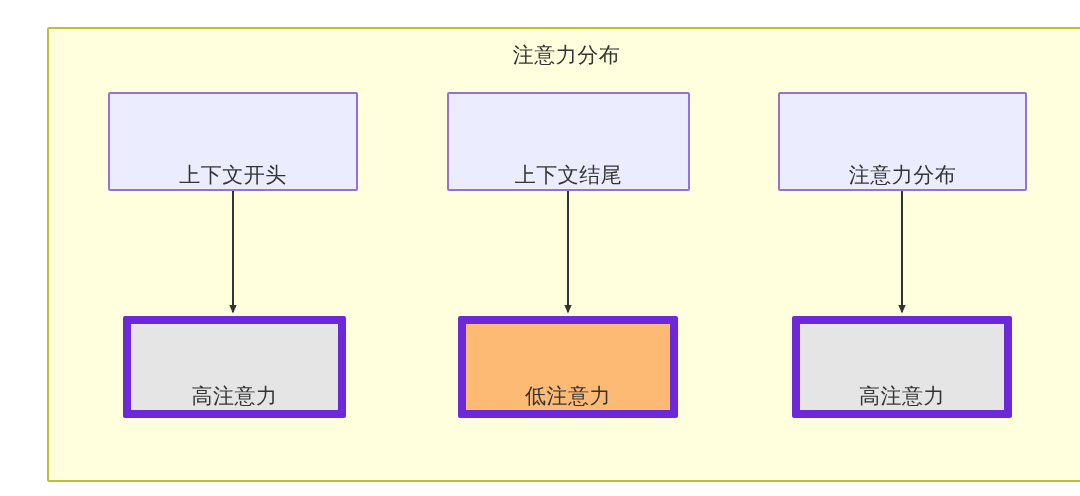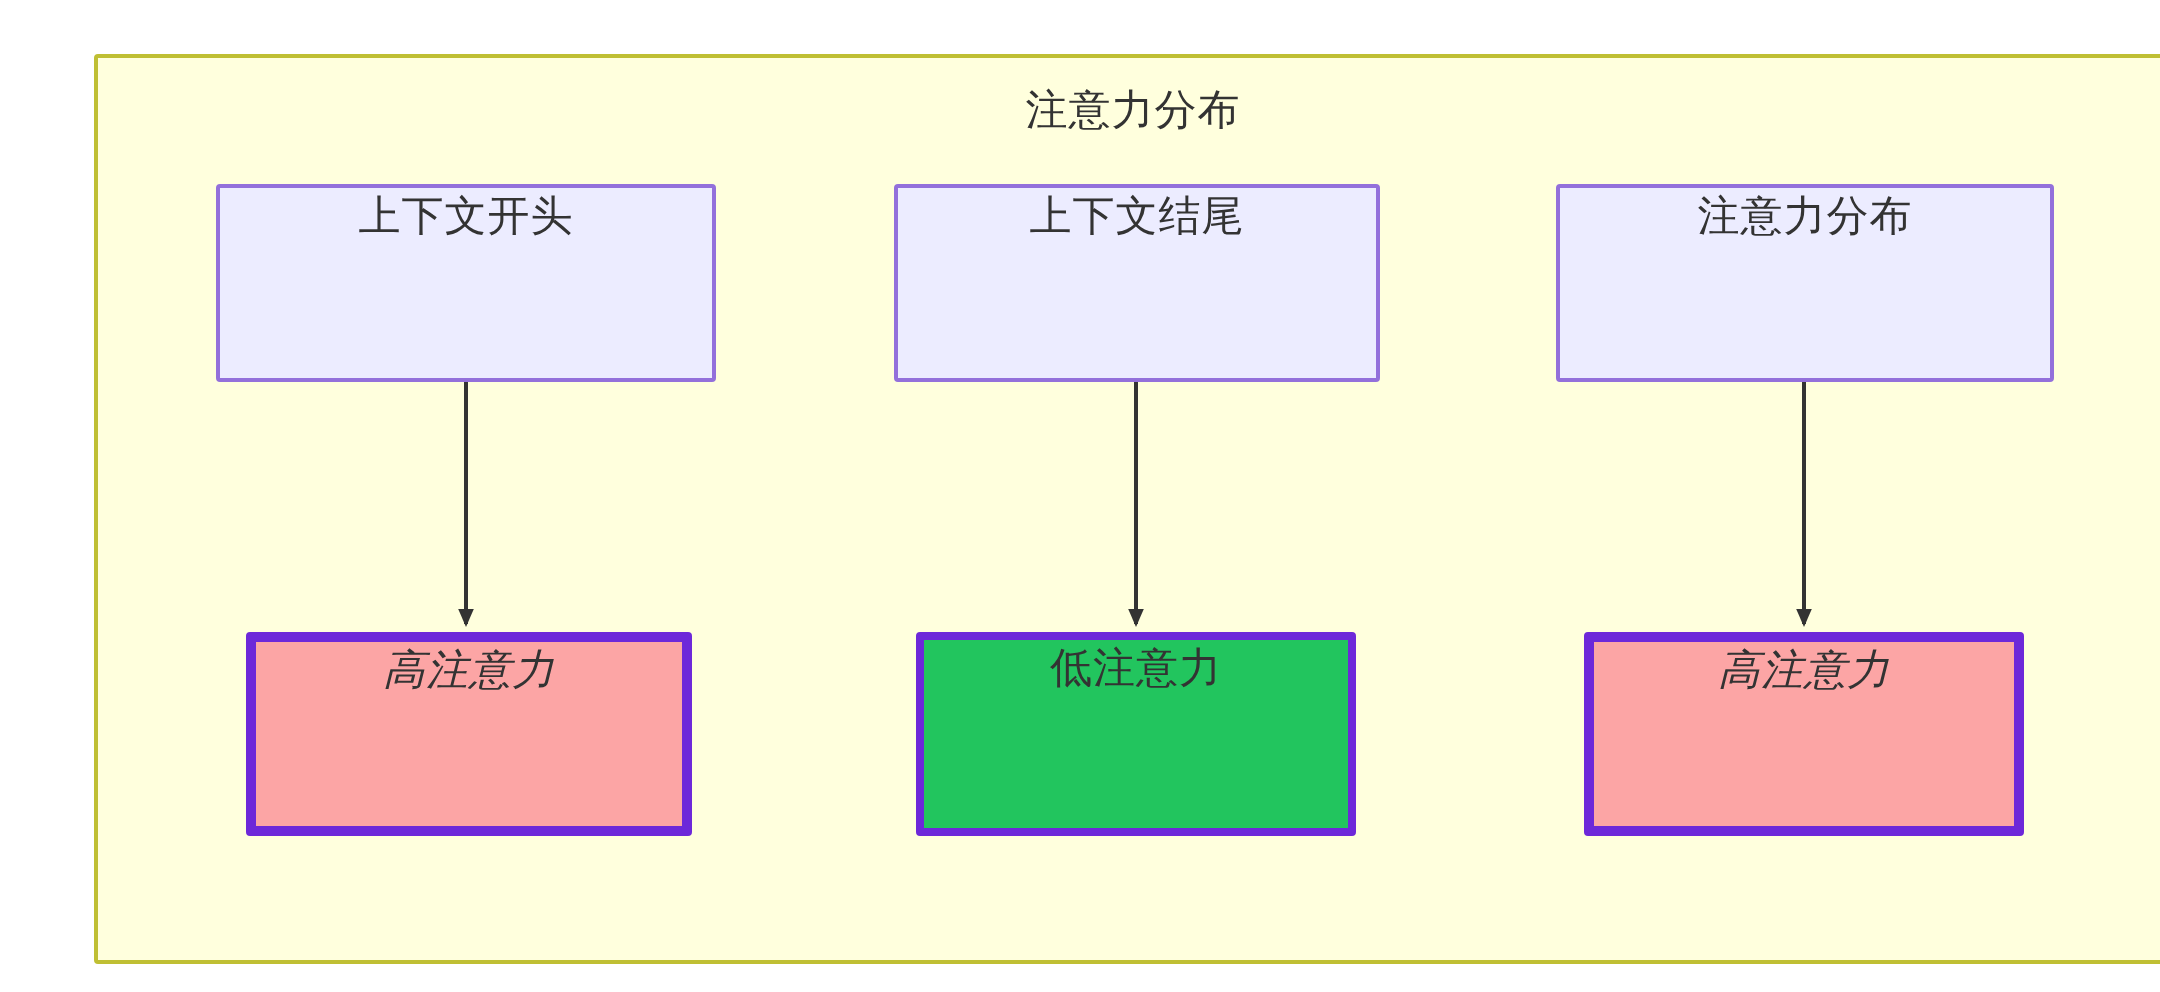--- a/index.html
+++ b/index.html
@@ -45,44 +45,43 @@
     color: #333333;
     letter-spacing: 0.5px;
     white-space: nowrap;
   }
 
   
   .node {
     position: absolute;
     box-sizing: border-box;
     display: flex;
-    align-items: flex-start;
+    align-items: flex-end;
     justify-content: center;
     color: #333333;
     font-size: 21px;
     letter-spacing: 0.5px;
     white-space: nowrap;
   }
 
   .node.context {
     background: #ececff;
     border: 2px solid #9370db;
     border-radius: 2px;
   }
 
   .node.high {
-    background: #fca5a5;
-    border: 5px solid #6d28d9;
+    background: #e5e5e5;
+    border: 8px solid #6d28d9;
     border-radius: 2px;
-    font-style: italic;
   }
 
   .node.low {
-    background: #22c55e;
-    border: 4px solid #6d28d9;
+    background: #fdba74;
+    border: 8px solid #6d28d9;
     border-radius: 2px;
   }
 
   
   #node-context-start  { left: 88px;  top: 92px; width: 250px; height: 99px; }
   #node-context-middle { left: 427px; top: 92px; width: 243px; height: 99px; }
   #node-context-end    { left: 758px; top: 92px; width: 249px; height: 99px; }
 
   
   #node-attention-start  { left: 103px; top: 316px; width: 223px; height: 102px; }

